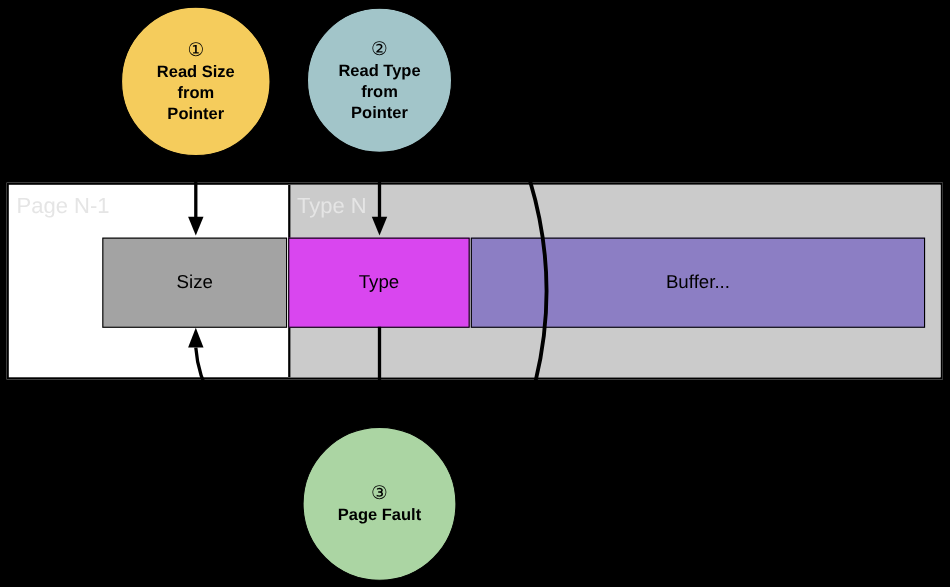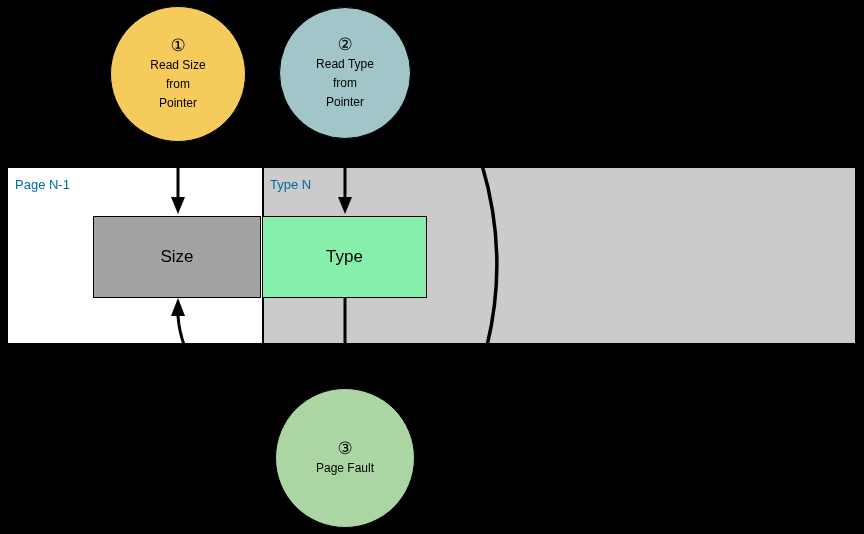--- a/index.html
+++ b/index.html
@@ -24,22 +24,22 @@
     border: 2px solid #000;
     z-index: 1;
   }
   .page-right-region {
     left: 254px; top: 0;
     width: 591px; height: 175px;
     border-left: 2px solid #000;
     z-index: 1;
   }
   .page-label {
-    font-size: 13px;
-    color: #0369a1;
+    font-size: 20px;
+    color: #e5e5e5;
     white-space: nowrap;
     z-index: 2;
   }
   .page-label-left { left: 15px; top: 177px; }
   .page-label-right { left: 270px; top: 177px; }
 
   
   .field {
     top: 216px; height: 80px;
     border: 1.5px solid #000;
@@ -74,40 +74,43 @@
     justify-content: center;
     text-align: center;
     color: #000;
     z-index: 10;
     box-sizing: border-box;
   }
   .step-1 { left: 110px; top: 6px;   width: 136px; height: 136px; }
   .step-2 { left: 279px; top: 7px;   width: 132px; height: 132px; }
   .step-3 { left: 275px; top: 388px; width: 140px; height: 140px; }
   .step-number { font-size: 17px; line-height: 20px; }
-  .step-text   { font-size: 12px; line-height: 19px; white-space: pre-line; }
+  .step-text   { font-size: 15px; line-height: 19px; white-space: pre-line; font-weight: bold; }
 </style>
 </head>
 <body>
 
 <div class="canvas" style="background-color: rgb(0, 0, 0);">
 
   <div class="abs page-rect" style="background-color: rgb(255, 255, 255);">
 
     <div class="abs page-right-region" style="background-color: rgb(203, 203, 203);"></div>
   </div>
 
   <div class="abs page-label page-label-left">Page N-1</div>
   <div class="abs page-label page-label-right">Type N</div>
 
   <div class="abs field field-size" style="background-color: #a3a3a3;">
     <span>Size</span>
   </div>
-  <div class="abs field field-type" style="background-color: #86efac;">
+  <div class="abs field field-type" style="background-color: #d946ef;">
     <span>Type</span>
+  </div>
+  <div class="abs field field-buffer" style="background-color: rgb(140, 126, 196);">
+    <span>Buffer...</span>
   </div>
 
   <svg class="abs connectors" viewBox="0 0 864 534" xmlns="http://www.w3.org/2000/svg">
 
     <g>
       <line class="stroke" x1="178" y1="140" x2="178" y2="199" style="stroke: rgb(0, 0, 0);"></line>
       <polygon points="178,214 171,197 185,197" style="fill: rgb(0, 0, 0);"></polygon>
     </g>
 
     <g>

